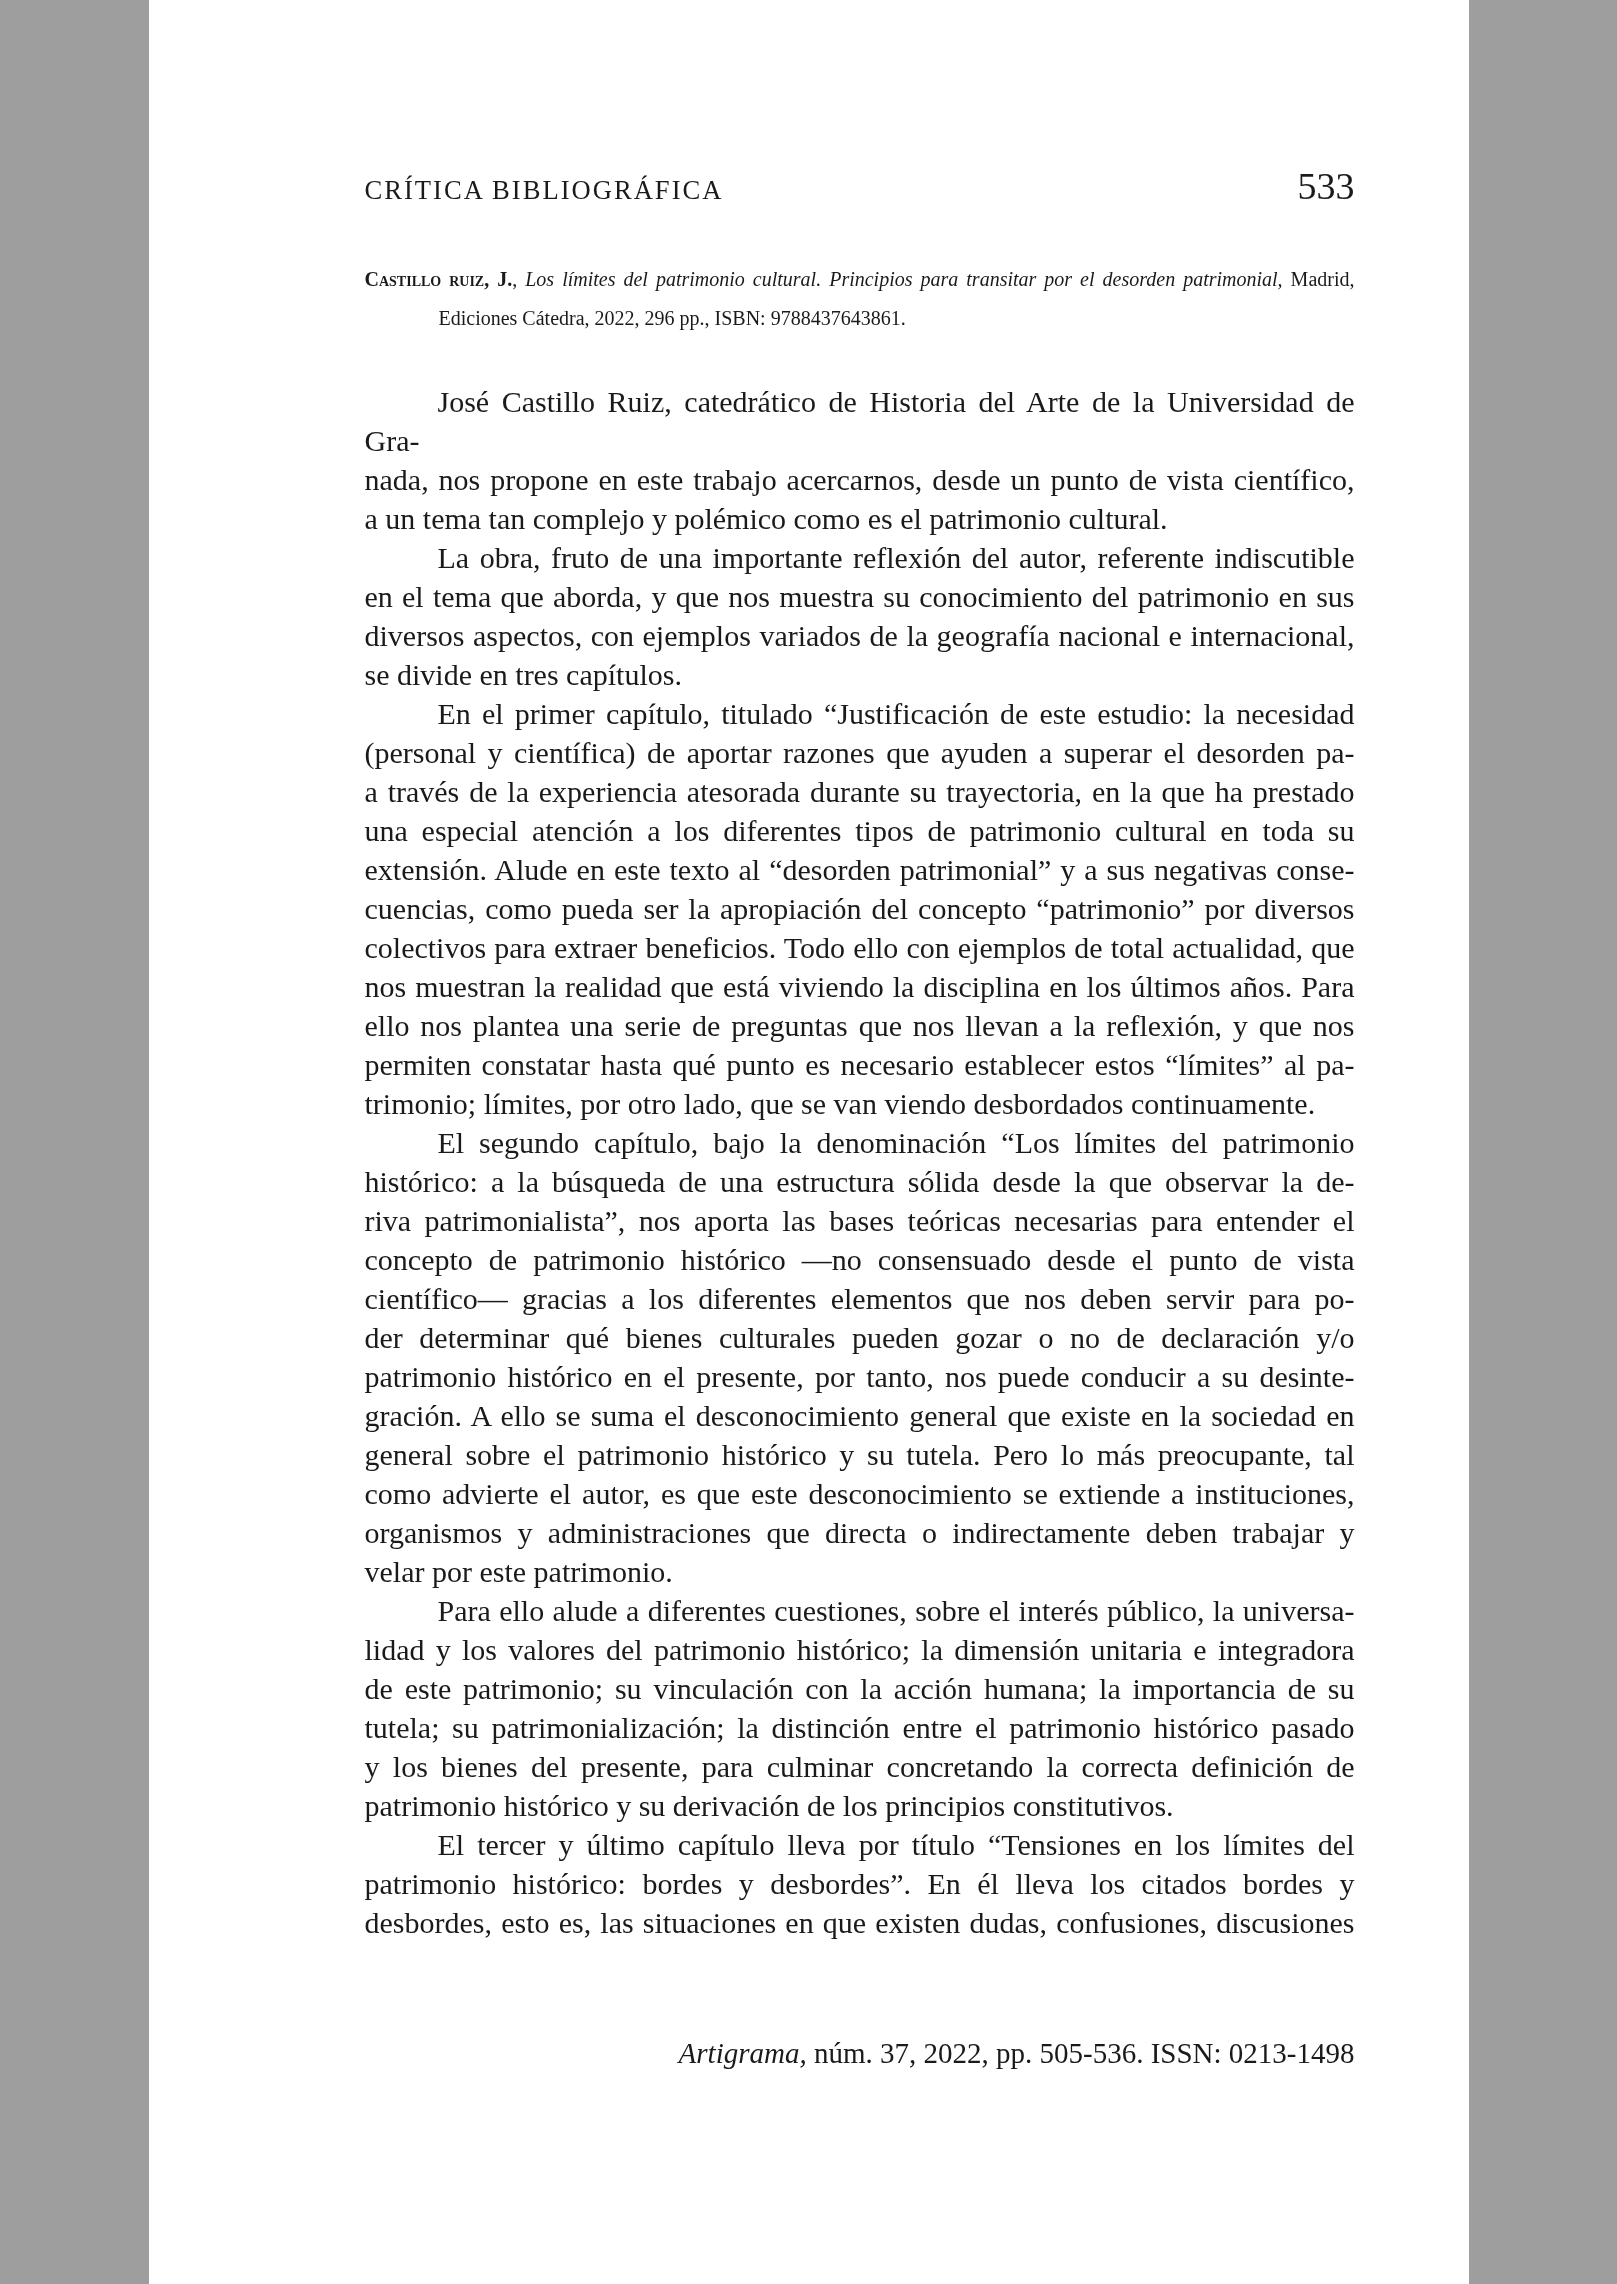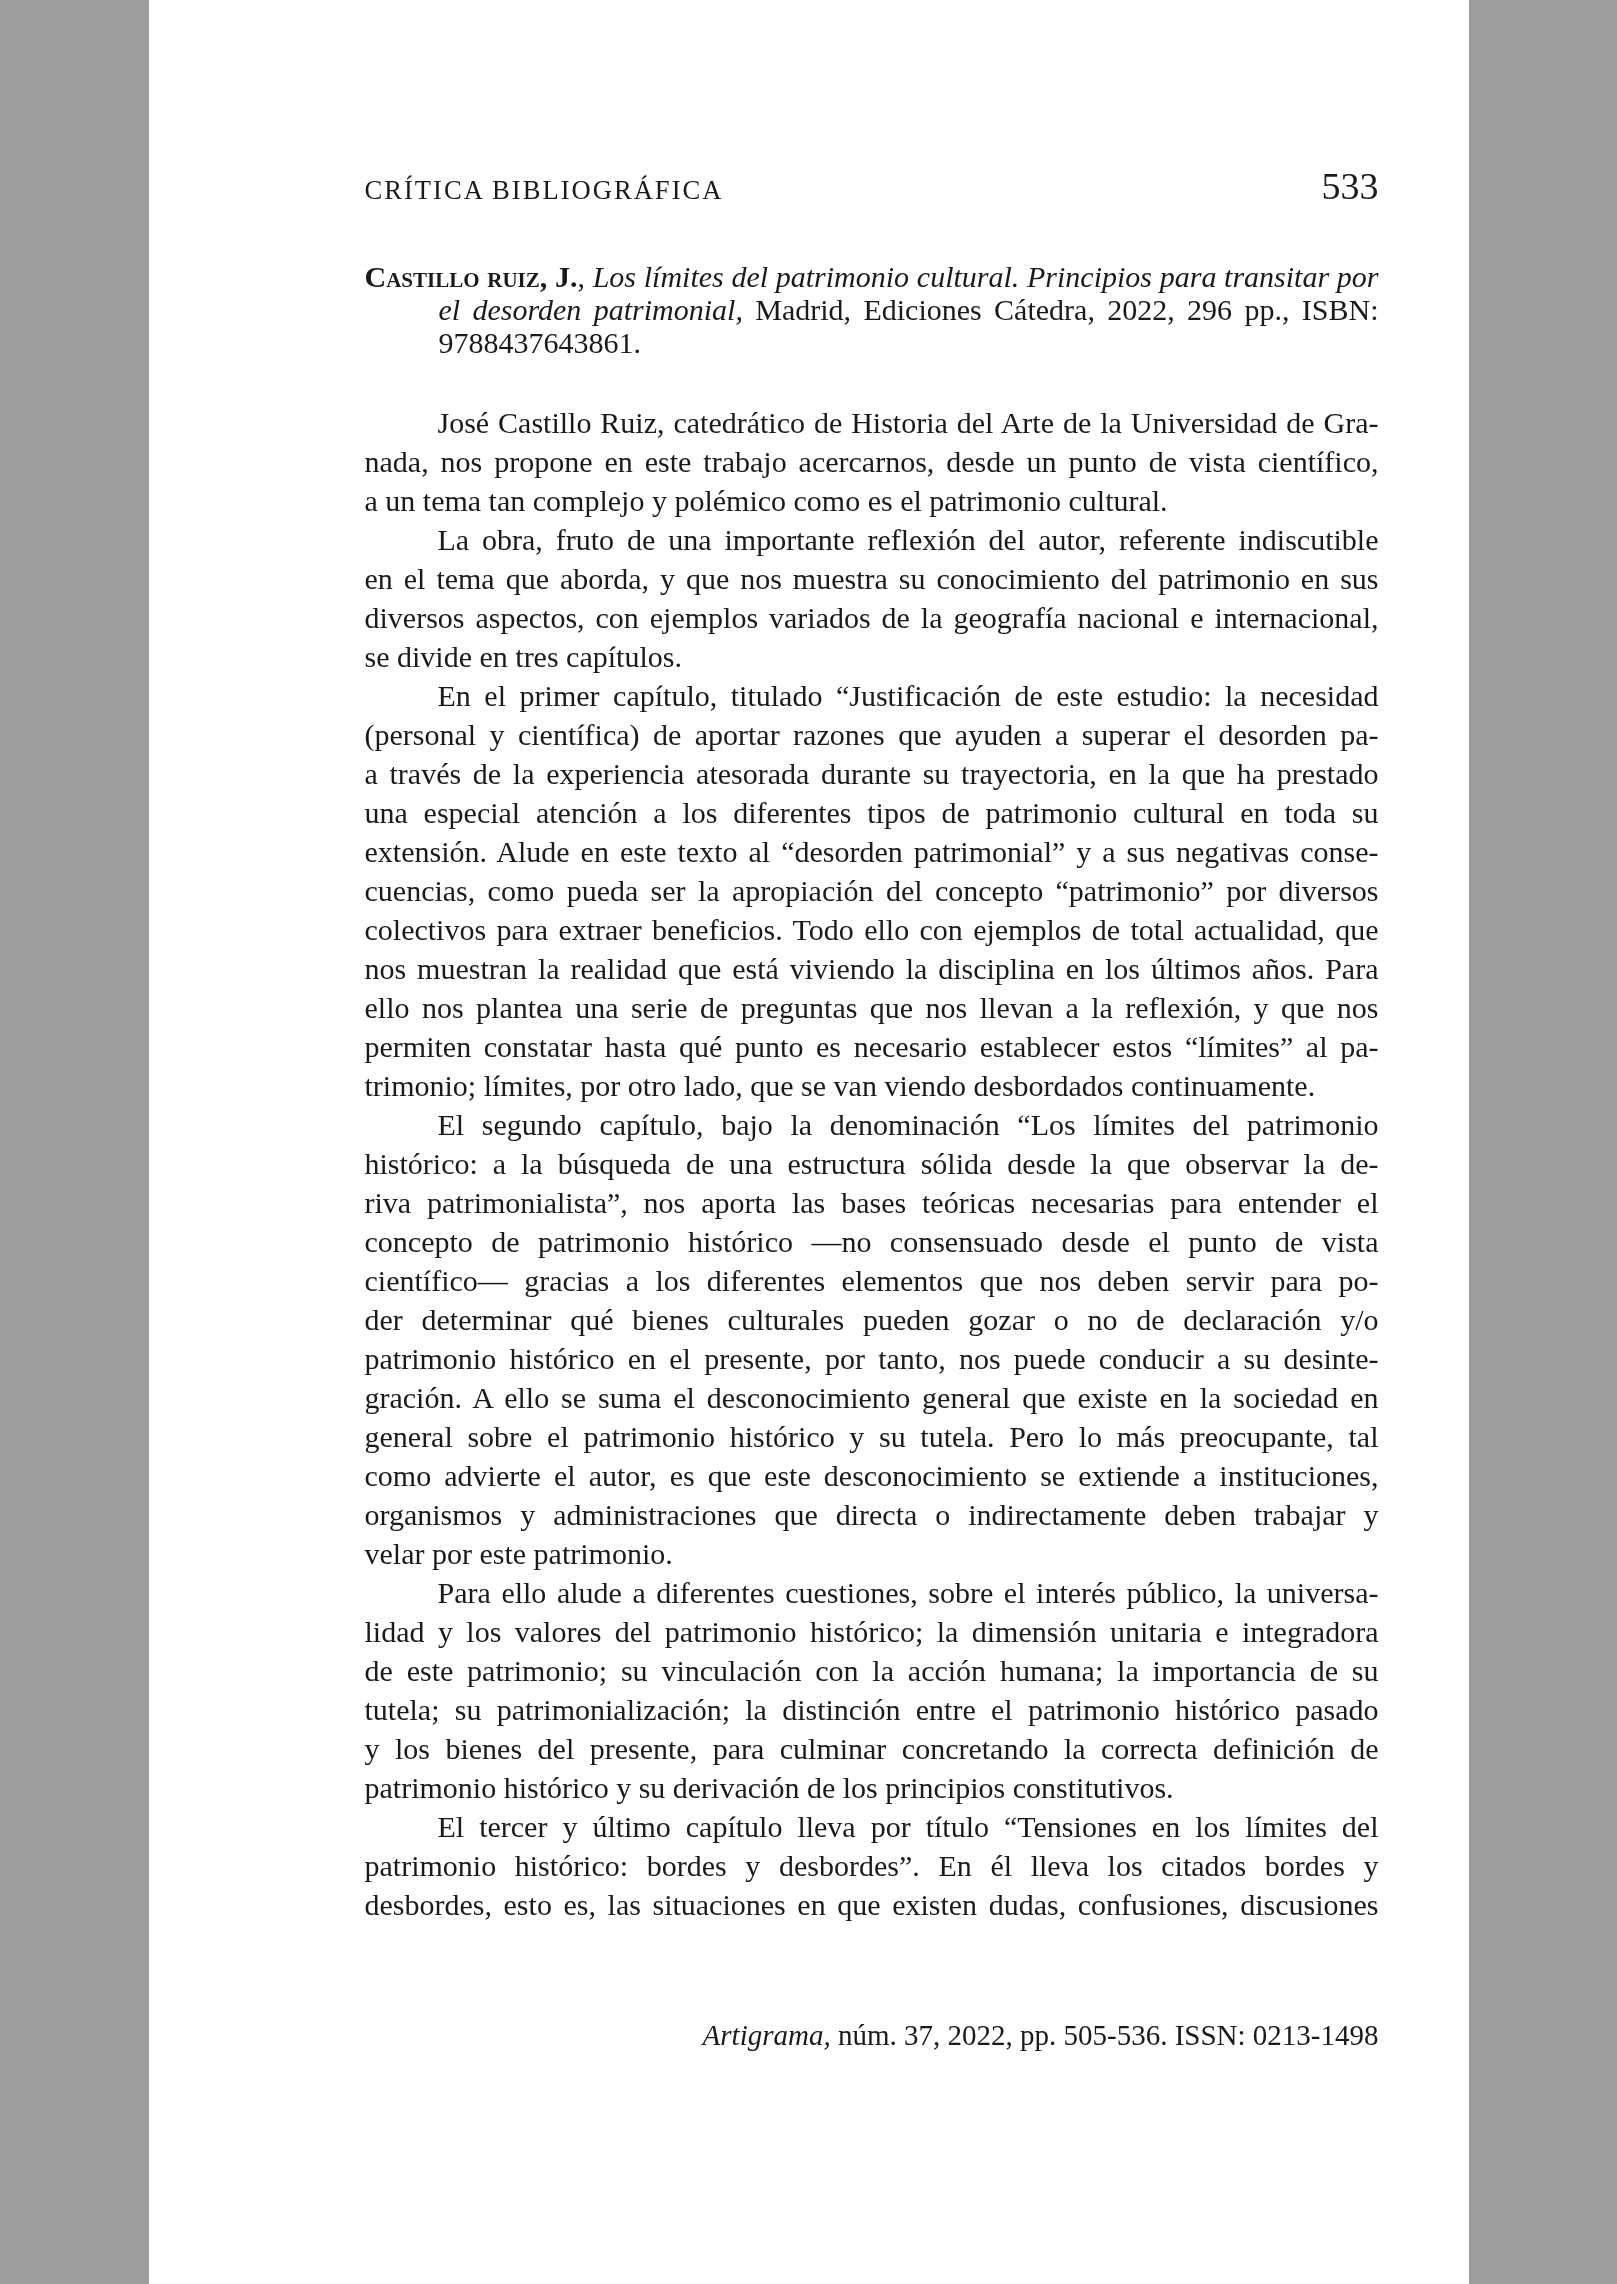--- a/index.html
+++ b/index.html
@@ -2,42 +2,42 @@
 <html lang="es" style="font-size:13px"><head>
 <meta charset="utf-8">
 <style>
   html,body { margin:0; padding:0; background:#9e9e9e; }
   .page {
     width:1320px; height:2284px;
     background:#ffffff;
     color:#1a1a1a;
     font-family:"Liberation Serif","DejaVu Serif",serif;
     box-sizing:border-box;
-    padding:164px 90px 0 216px;
+    padding:164px 114px 0 216px;
     position:relative;
     margin:0 auto;
     overflow:hidden;
   }
   .running-head {
     display:flex;
     justify-content:space-between;
     align-items:baseline;
   }
   .section-title {
     font-size:26.6px;
     letter-spacing:2px;
     white-space:nowrap;
   }
   .page-number {
     font-size:38px;
   }
   .citation {
     margin:52px 0 0 0;
-    font-size:30px;
-    line-height:33px;
+    font-size:20px;
+    line-height:39px;
     text-align:justify;
     padding-left:74px;
     text-indent:-74px;
   }
   .cite-author { font-weight:700; font-variant:small-caps; }
   .cite-title  { font-style:italic; }
   .body-text {
     margin-top:44px;
     font-size:30px;
     line-height:39px;

